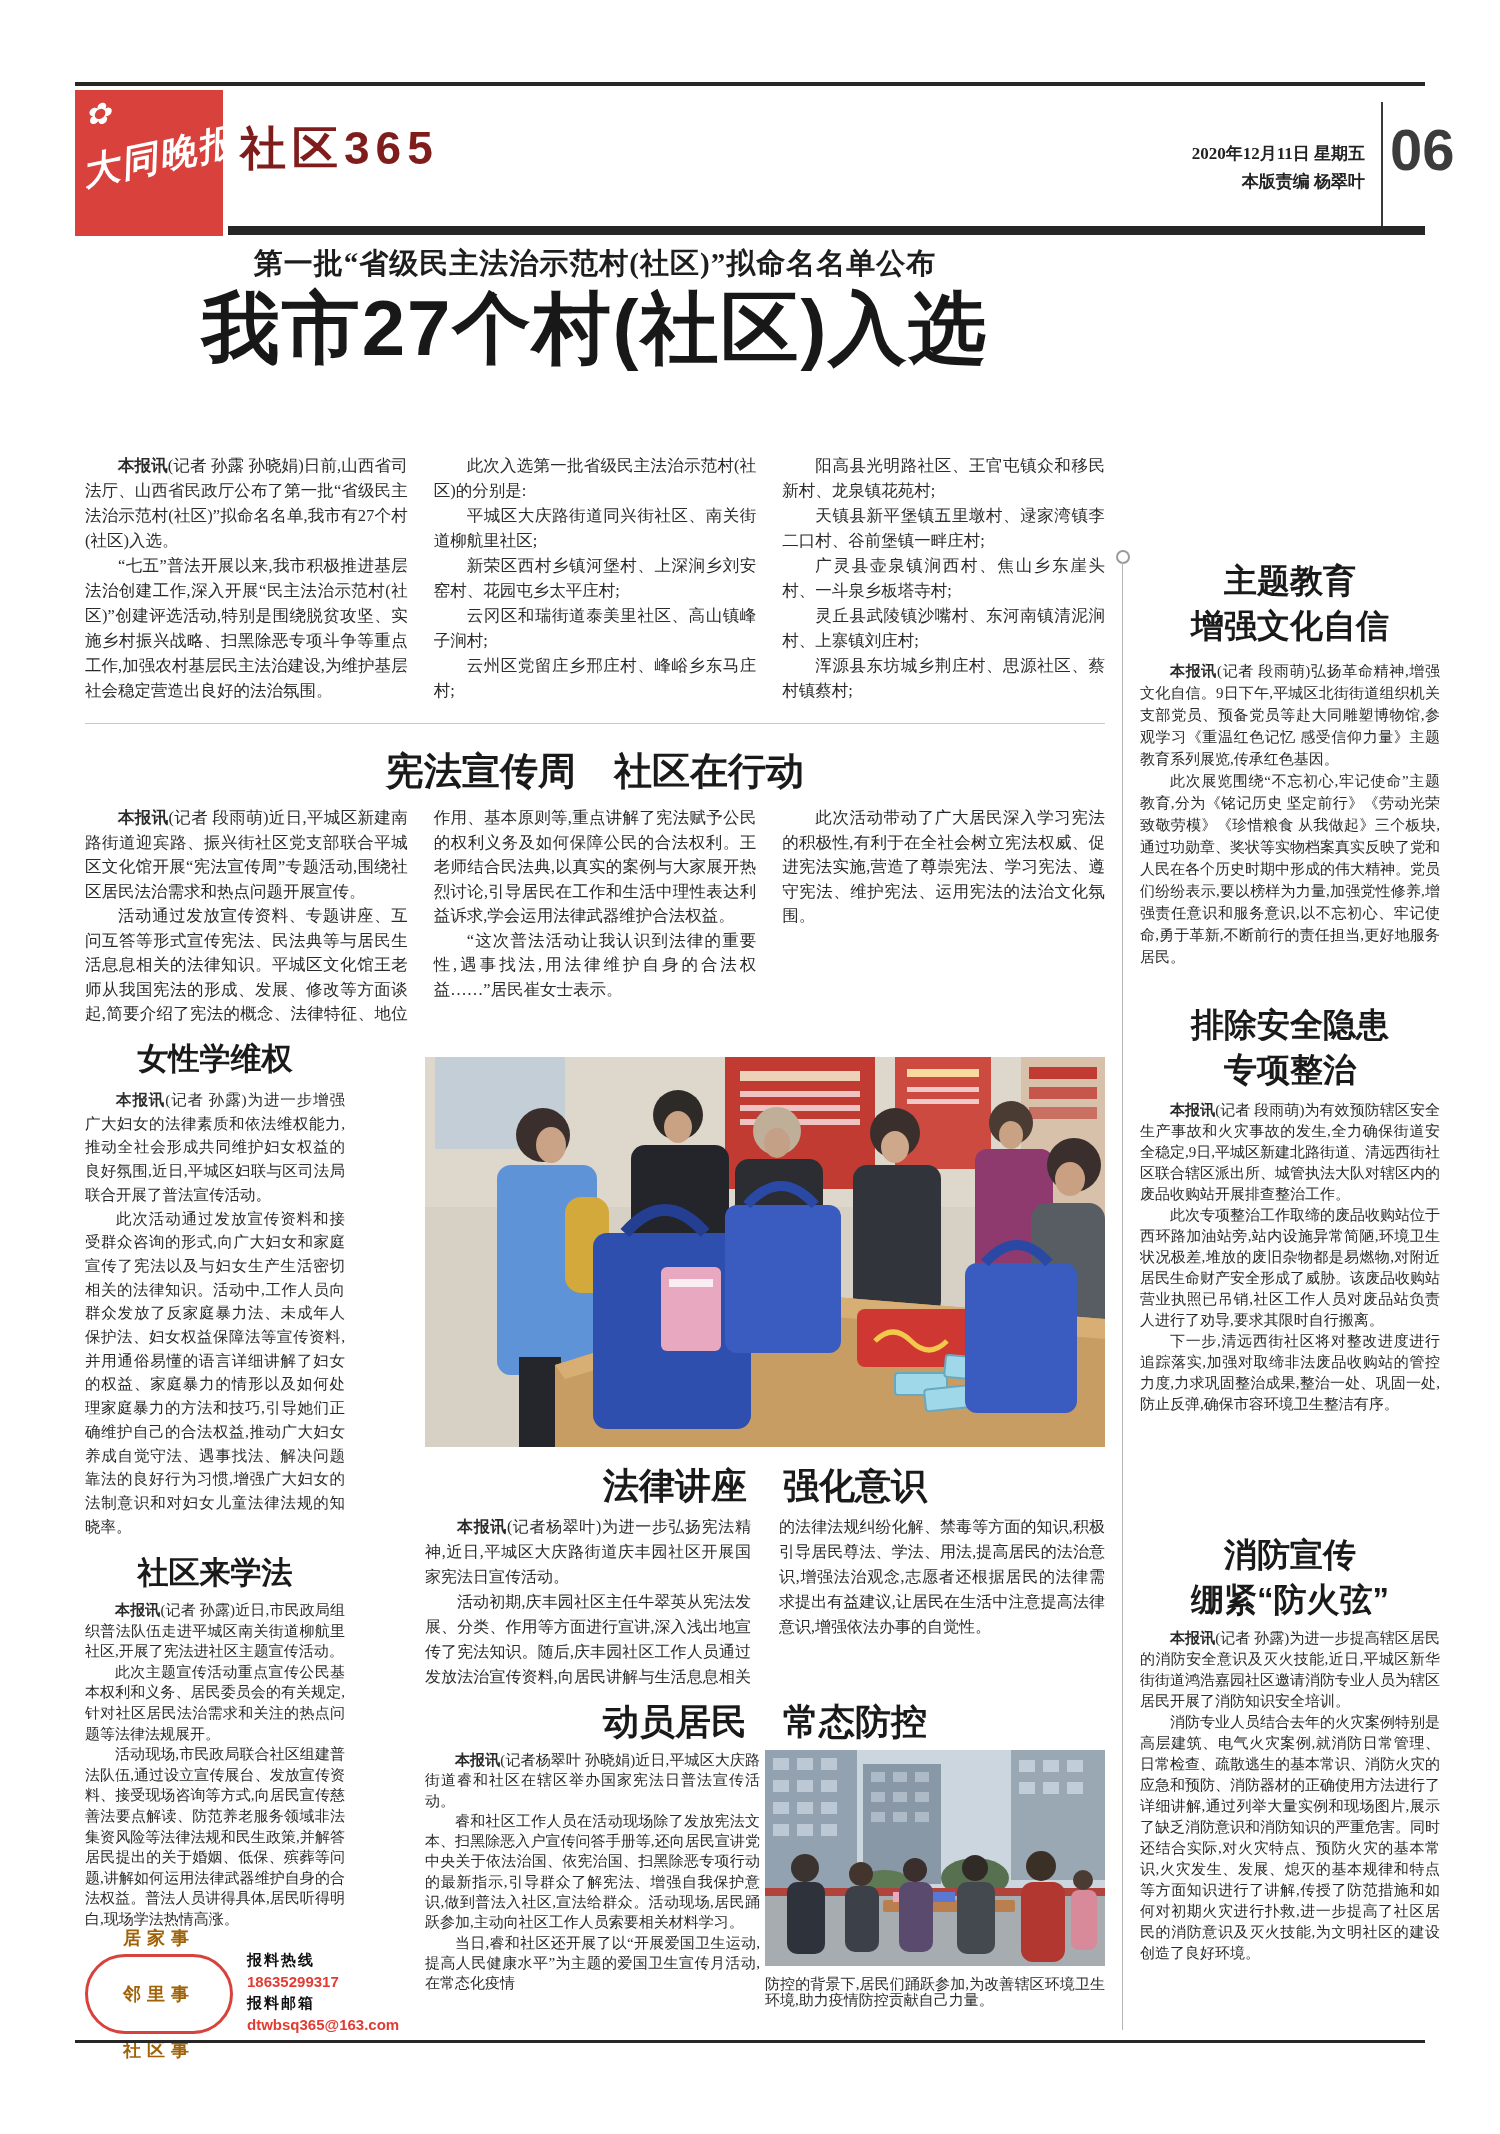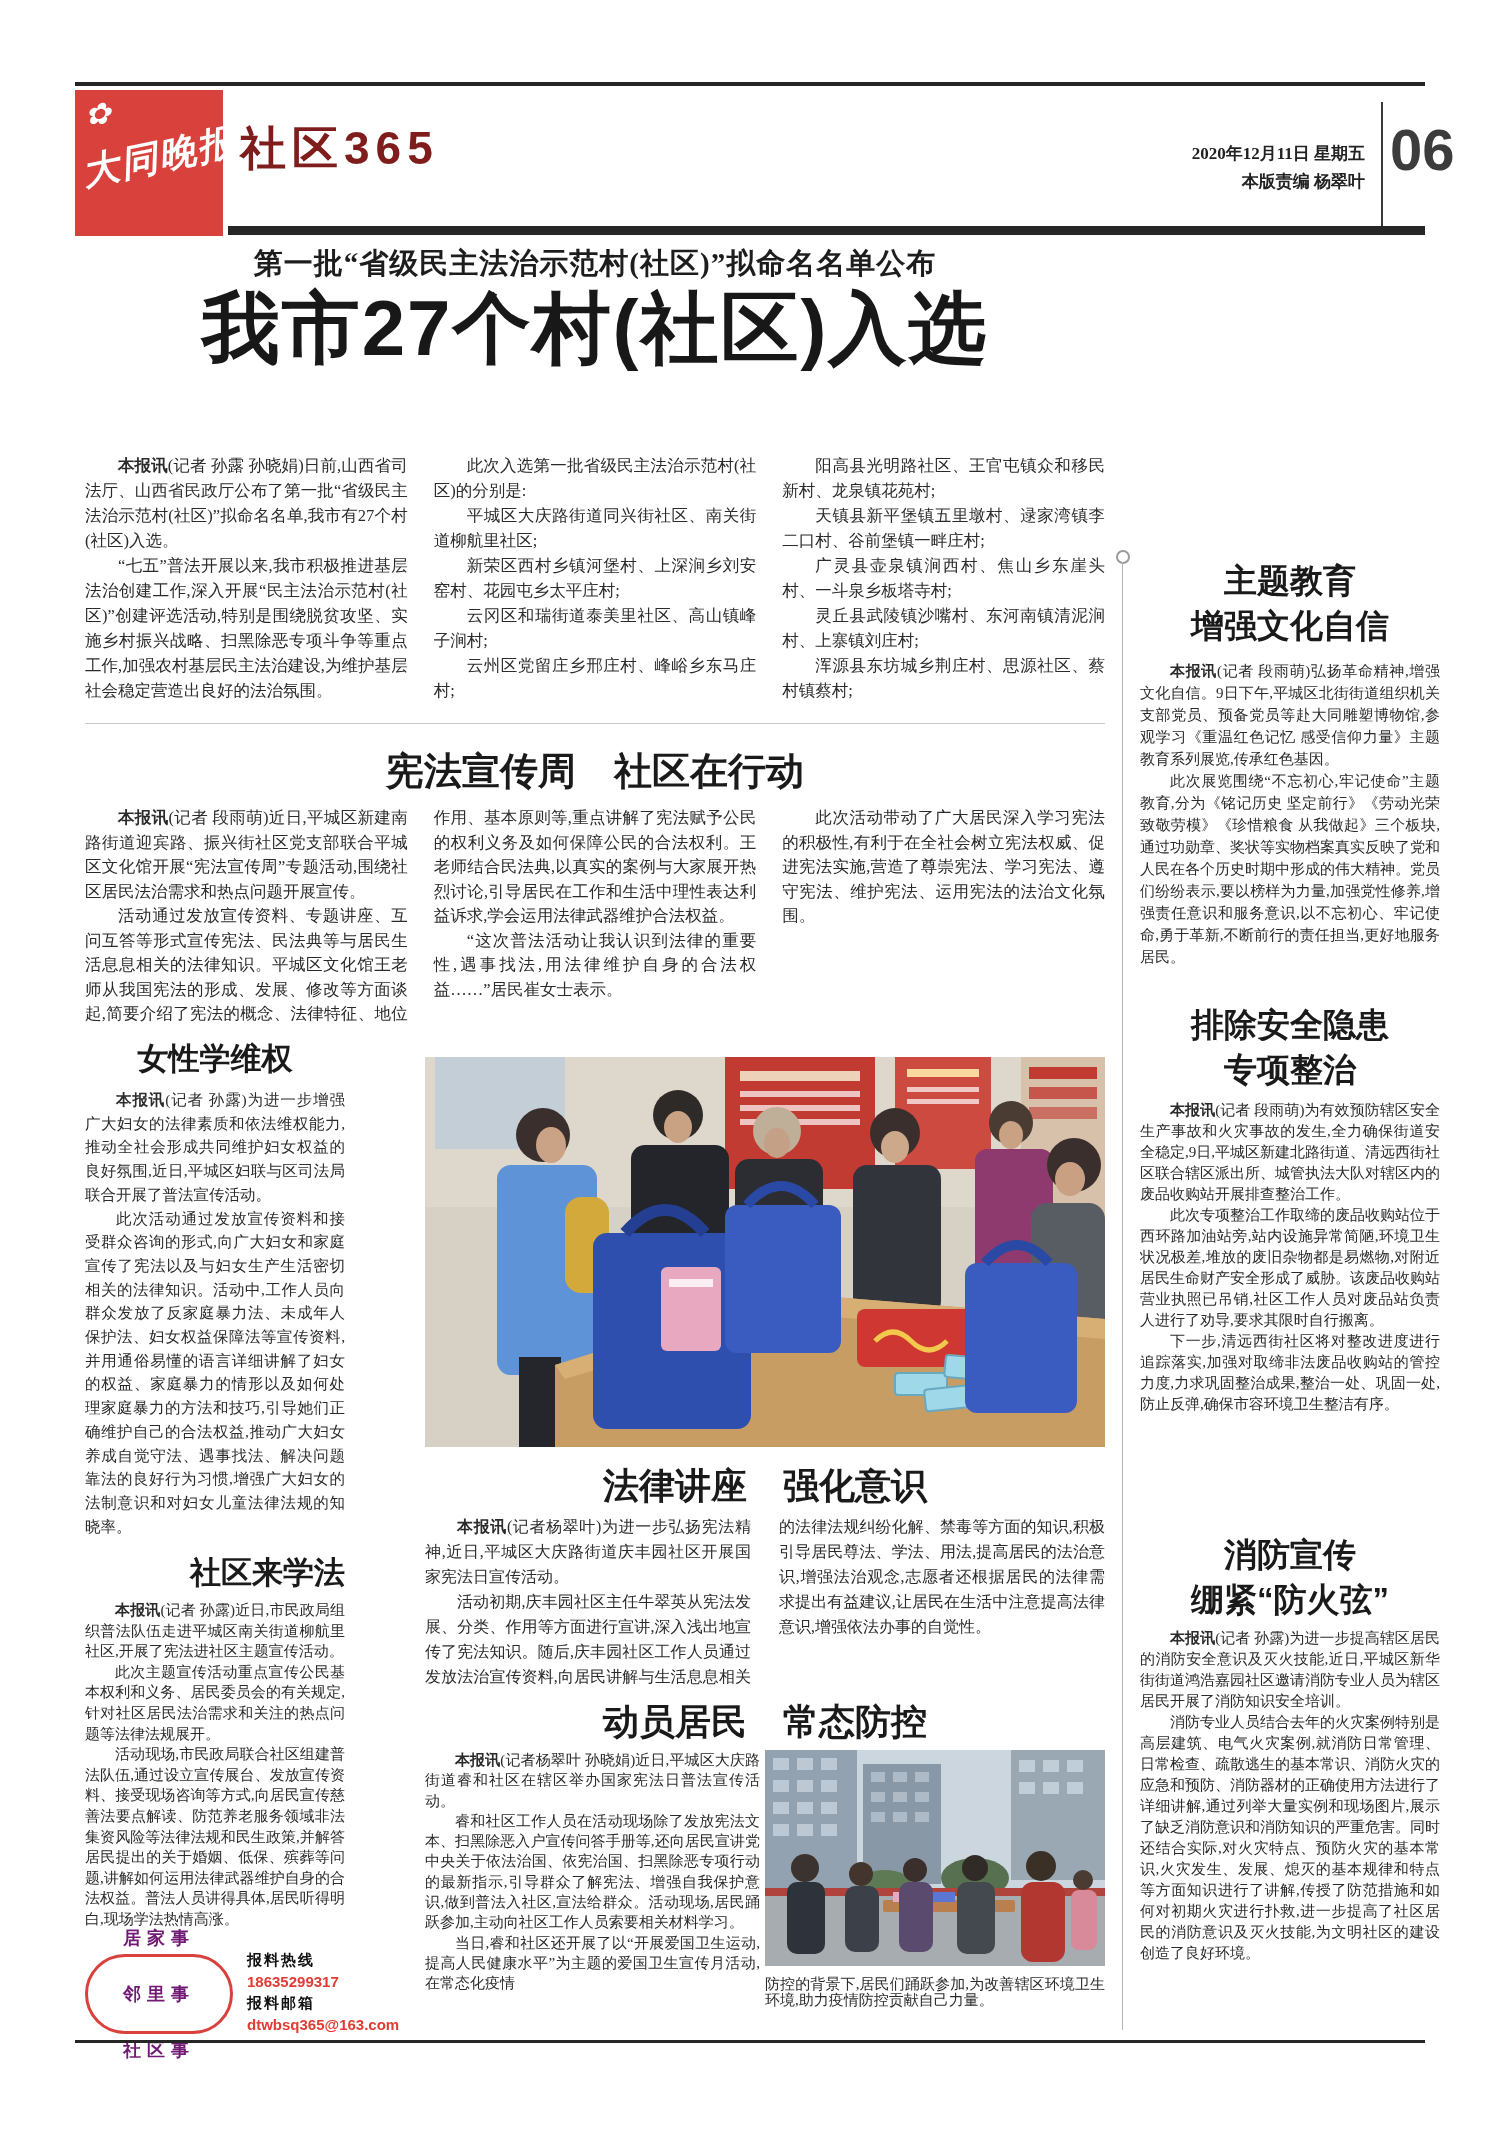--- a/index.html
+++ b/index.html
@@ -33,29 +33,29 @@
   #lead-rule{left:85px;top:723px;width:1020px;height:1px;}
 
   
   #cw-title{left:85px;top:746px;width:1020px;text-align:center;font-size:38px;font-weight:bold;color:#1a1a1a;}
   #cw-body{left:85px;top:806px;width:1020px;height:230px;column-count:3;column-gap:26px;
            font-size:16.5px;line-height:24.5px;overflow:hidden;}
 
   
   #wr-title{left:85px;top:1038px;width:260px;text-align:center;font-size:31px;font-weight:bold;color:#1a1a1a;}
   #wr-body{left:85px;top:1088px;width:260px;height:452px;font-size:15.5px;line-height:23.7px;overflow:hidden;}
-  #cl-title{left:85px;top:1552px;width:260px;text-align:right;font-size:31px;font-weight:bold;color:#1a1a1a;}
+  #cl-title{left:85px;top:1552px;width:260px;text-align:center;font-size:31px;font-weight:bold;color:#1a1a1a;}
   #cl-body{left:85px;top:1600px;width:260px;height:348px;font-size:15px;line-height:20.6px;overflow:hidden;}
   #wr-body p,#cl-body p,#mb-body p,.sb-body p{margin:0;text-indent:2em;text-align:justify;}
 
   
   #hotline{left:85px;top:1954px;width:262px;height:84px;}
   #hotline-oval{position:absolute;left:0;top:0;width:142px;height:74px;border:3px solid #d8413c;border-radius:40px;
                 display:flex;flex-direction:column;justify-content:center;align-items:center;}
-  #hotline-oval p{margin:16px;font-size:18px;font-weight:bold;letter-spacing:6px;line-height:24px;color:#701a75;text-indent:0;}
+  #hotline-oval p{margin:16px;font-size:18px;font-weight:bold;letter-spacing:6px;line-height:24px;color:#a16207;text-indent:0;}
   #hotline-right{position:absolute;left:162px;top:-4px;width:110px;}
   .hl-label{font-size:15px;font-weight:bold;color:#111;letter-spacing:2px;line-height:21px;}
   .hl-red{font-size:15px;font-weight:bold;color:#e23b33;line-height:22px;font-family:"Liberation Sans","DejaVu Sans",sans-serif;}
 
   
   #photo1{left:425px;top:1057px;width:680px;height:390px;overflow:hidden;background:#cfc9bf;}
   #photo2{left:765px;top:1750px;width:340px;height:216px;overflow:hidden;background:#c8d2dc;}
   #photo2-caption{left:765px;top:1976px;width:340px;font-size:15px;line-height:16px;text-align:justify;}
 
   

